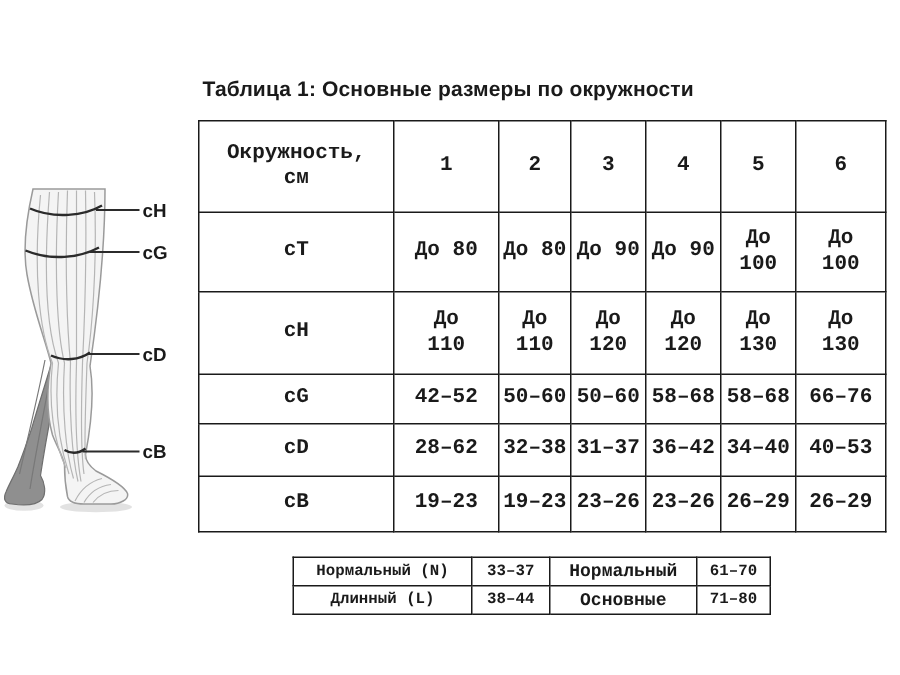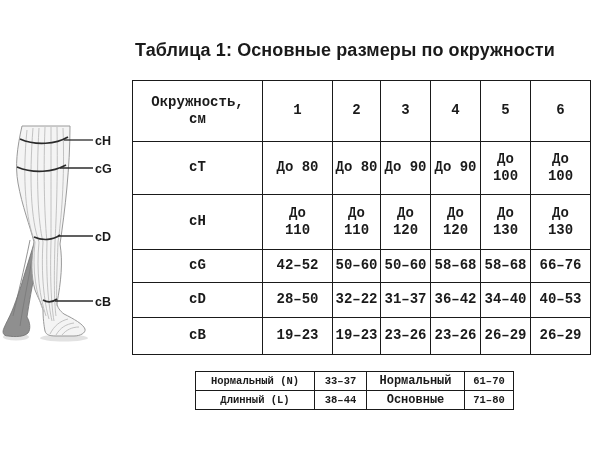--- a/index.html
+++ b/index.html
@@ -1,22 +1,22 @@
 <!DOCTYPE html>
 <html><head>
 <meta charset="utf-8">
 <style>
   html,body { margin:0; padding:0; background:#fff; }
   .screen {
     position:relative; width:600px; height:450px; background:#ffffff;
     font-family:"Liberation Sans", sans-serif; color:#1a1a1a; overflow:hidden;
   }
   .title {
-    position:absolute; left:135px; top:40px;
-    font-size:18px; font-weight:bold; letter-spacing:.1px; white-space:nowrap;
+    position:absolute; left:135px; top:51px;
+    font-size:14px; font-weight:bold; letter-spacing:.1px; white-space:nowrap;
   }
   table { border-collapse:collapse; table-layout:fixed;font-family:Liberation Mono, monospace; }
   td { padding:0; }
 
   
   .main-table { position:absolute; left:132px; top:80px; width:458px; }
   .main-table td {
     border:1.5px solid #1a1a1a; text-align:center; vertical-align:middle;
     font-weight:bold; font-size:14px; line-height:1.25; white-space:pre-line;
   }
@@ -143,22 +143,22 @@
         <td>cG</td>
         <td>42–52</td>
         <td>50–60</td>
         <td>50–60</td>
         <td>58–68</td>
         <td>58–68</td>
         <td>66–76</td>
       </tr>
       <tr class="row-cd">
         <td>cD</td>
-        <td>28–50</td>
-        <td>32–22</td>
+        <td>28–62</td>
+        <td>32–38</td>
         <td>31–37</td>
         <td>36–42</td>
         <td>34–40</td>
         <td>40–53</td>
       </tr>
       <tr class="row-cb">
         <td>cB</td>
         <td>19–23</td>
         <td>19–23</td>
         <td>23–26</td>

